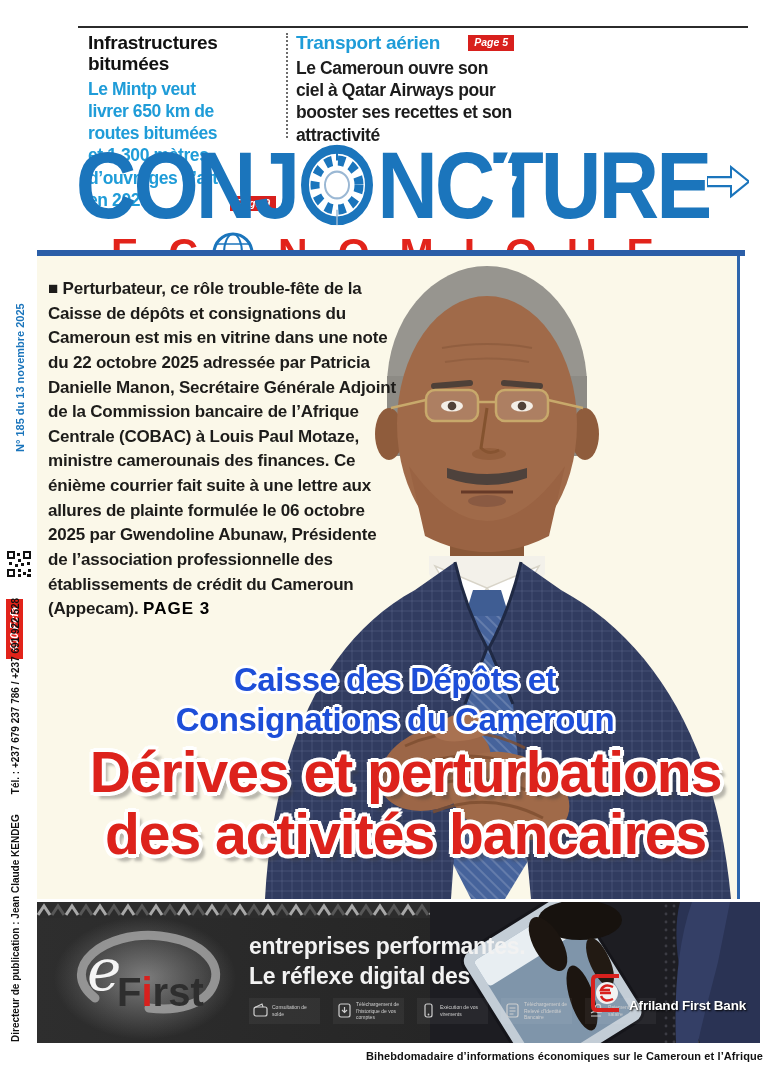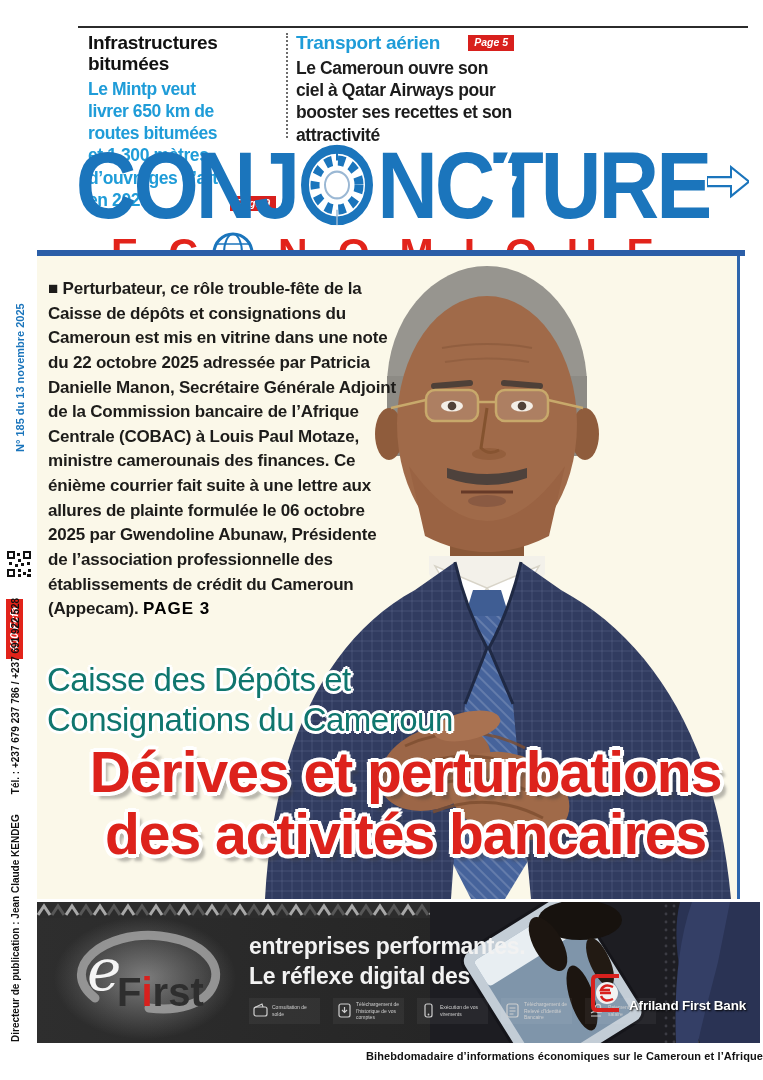--- a/index.html
+++ b/index.html
@@ -58,24 +58,25 @@
   .portrait { position:absolute; left:0; top:0; }
   .lead-body {
     position:absolute; left:11px; top:21px; width:352px;
     font-size:17px; font-weight:bold; color:#1d1c1a; line-height:1.45; letter-spacing:-0.2px;
   }
   .lead-body .pageref { font-weight:bold; letter-spacing:1px; color:#000; }
 
   
   .headline-block { position:absolute; left:37px; top:660px; width:706px; }
   .outline-black {
-    color:#0f766e; font-weight:normal; font-size:33px; line-height:1.22; letter-spacing:-0.5px;
+    color:#1d4ed8; font-weight:bold; font-size:33px; line-height:1.22; letter-spacing:-0.5px;
     padding-left:10px;
     text-shadow:-2px -2px 0 #fff, 2px -2px 0 #fff, -2px 2px 0 #fff, 2px 2px 0 #fff,
                 -3px 0 0 #fff, 3px 0 0 #fff, 0 -3px 0 #fff, 0 3px 0 #fff;
+    text-align:center;
   }
   .outline-red {
     color:#dd221c; font-weight:bold; font-size:57px; line-height:1.09; letter-spacing:-1px;
     text-align:center;
     text-shadow:-3px -3px 0 #fff, 3px -3px 0 #fff, -3px 3px 0 #fff, 3px 3px 0 #fff,
                 -4px 0 0 #fff, 4px 0 0 #fff, 0 -4px 0 #fff, 0 4px 0 #fff,
                 6px 7px 3px rgba(60,60,60,0.35);
     padding-left:31px;
   }
 

